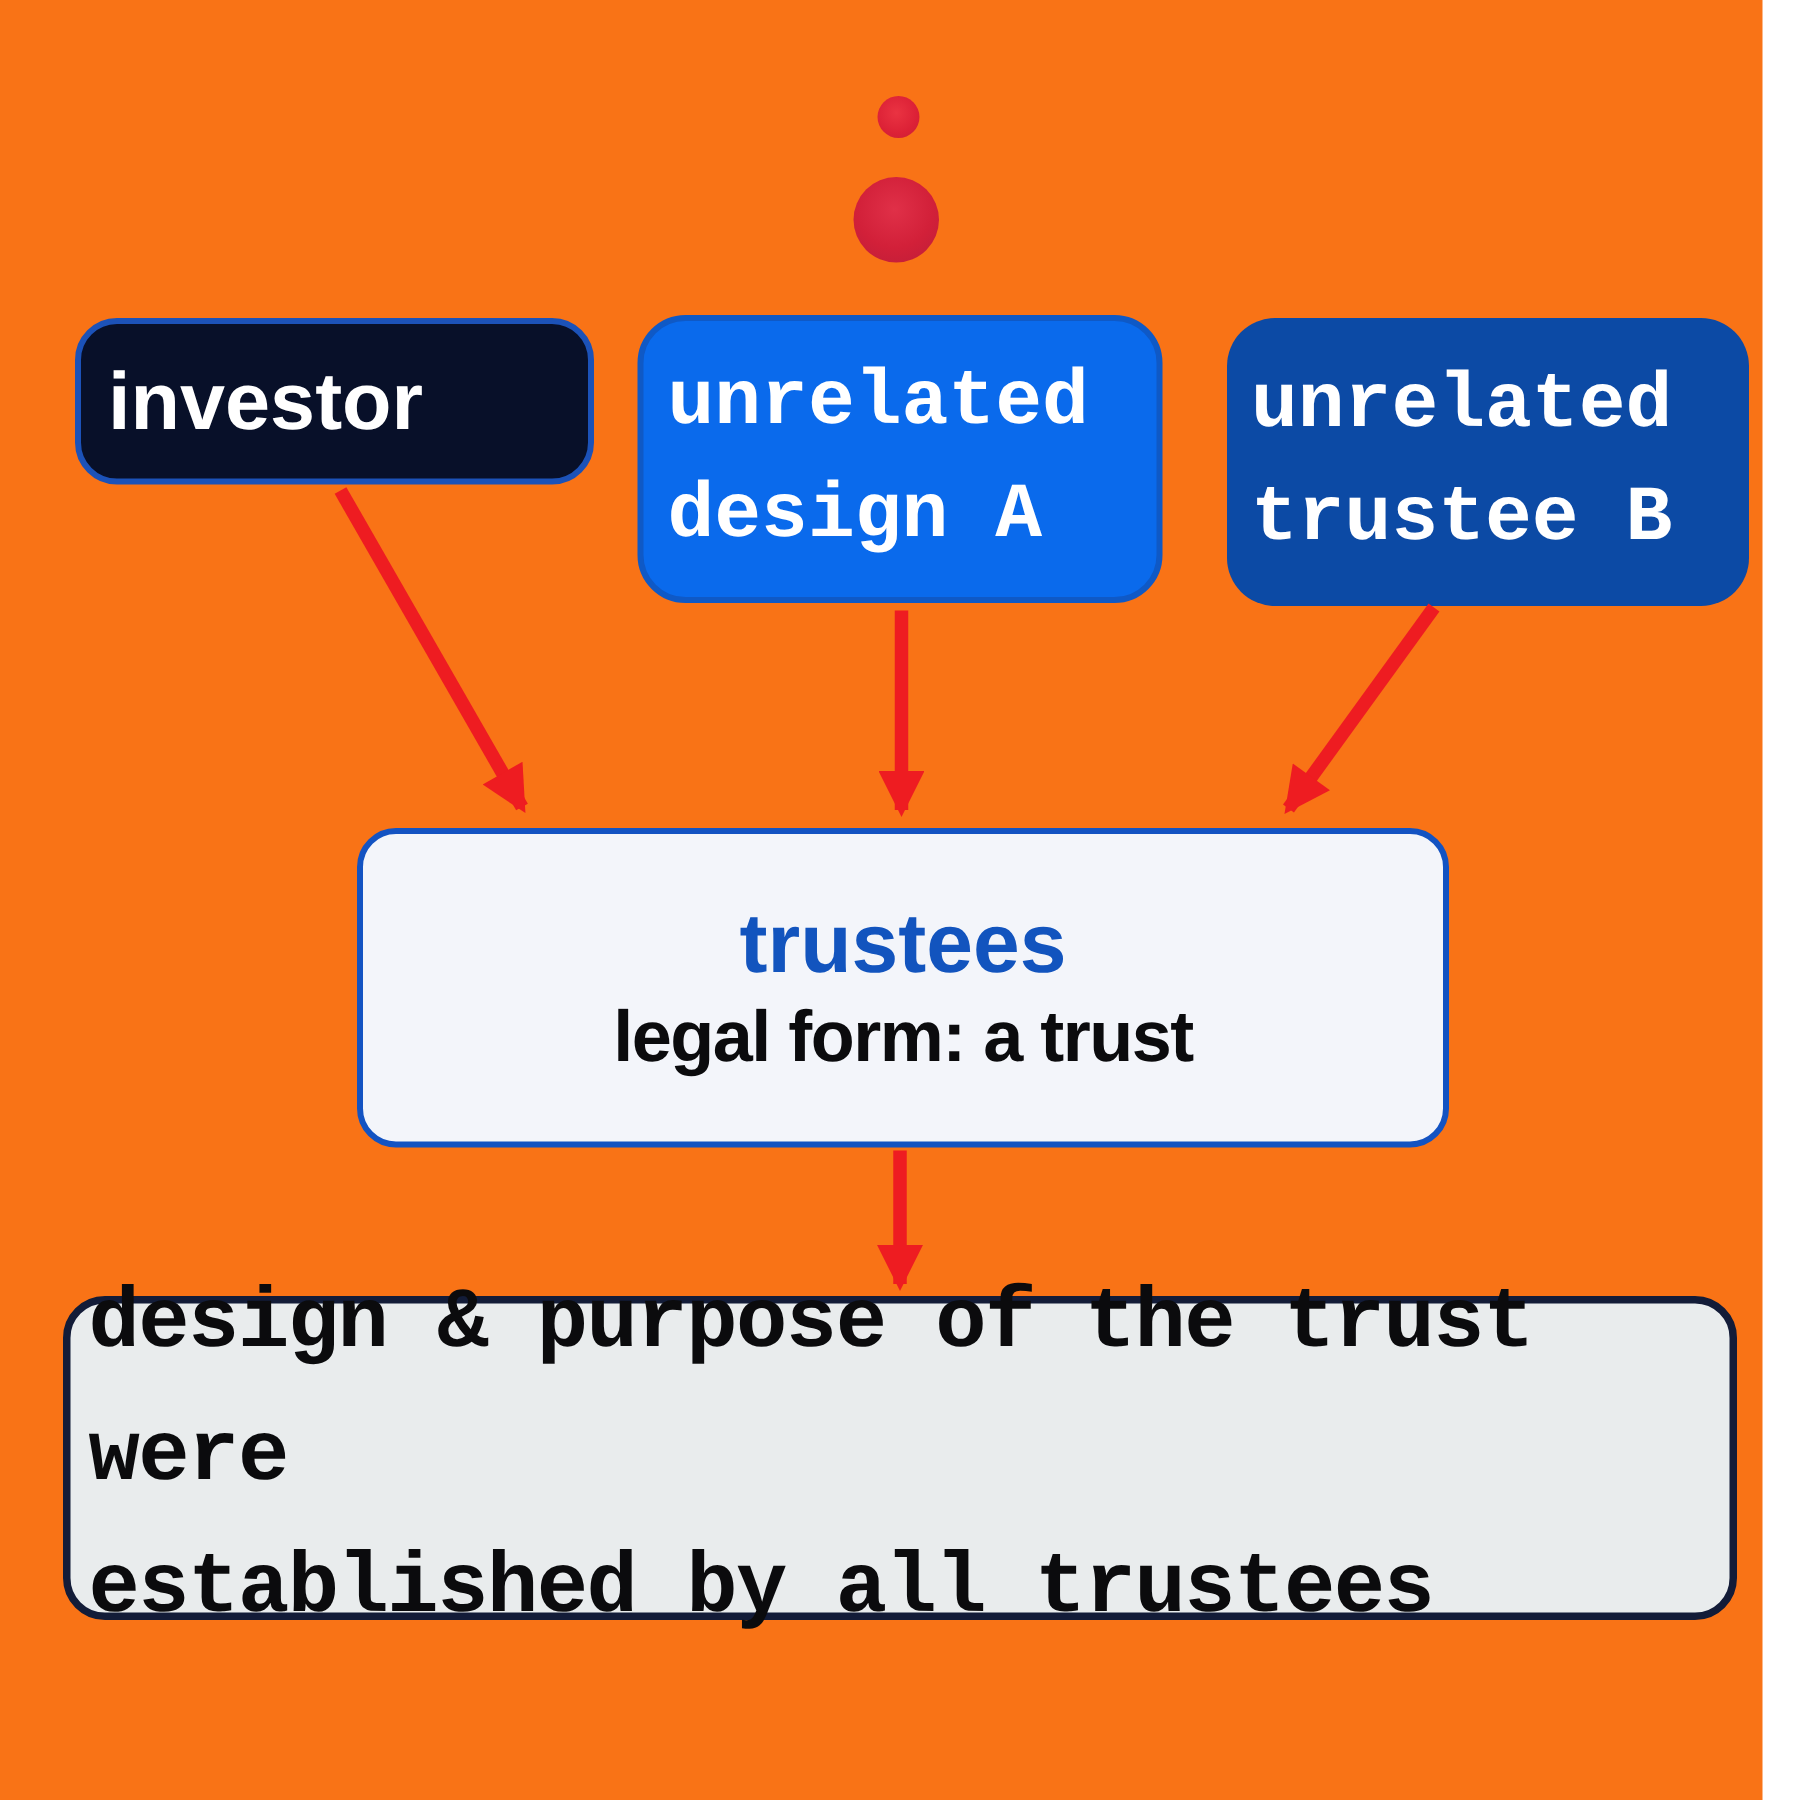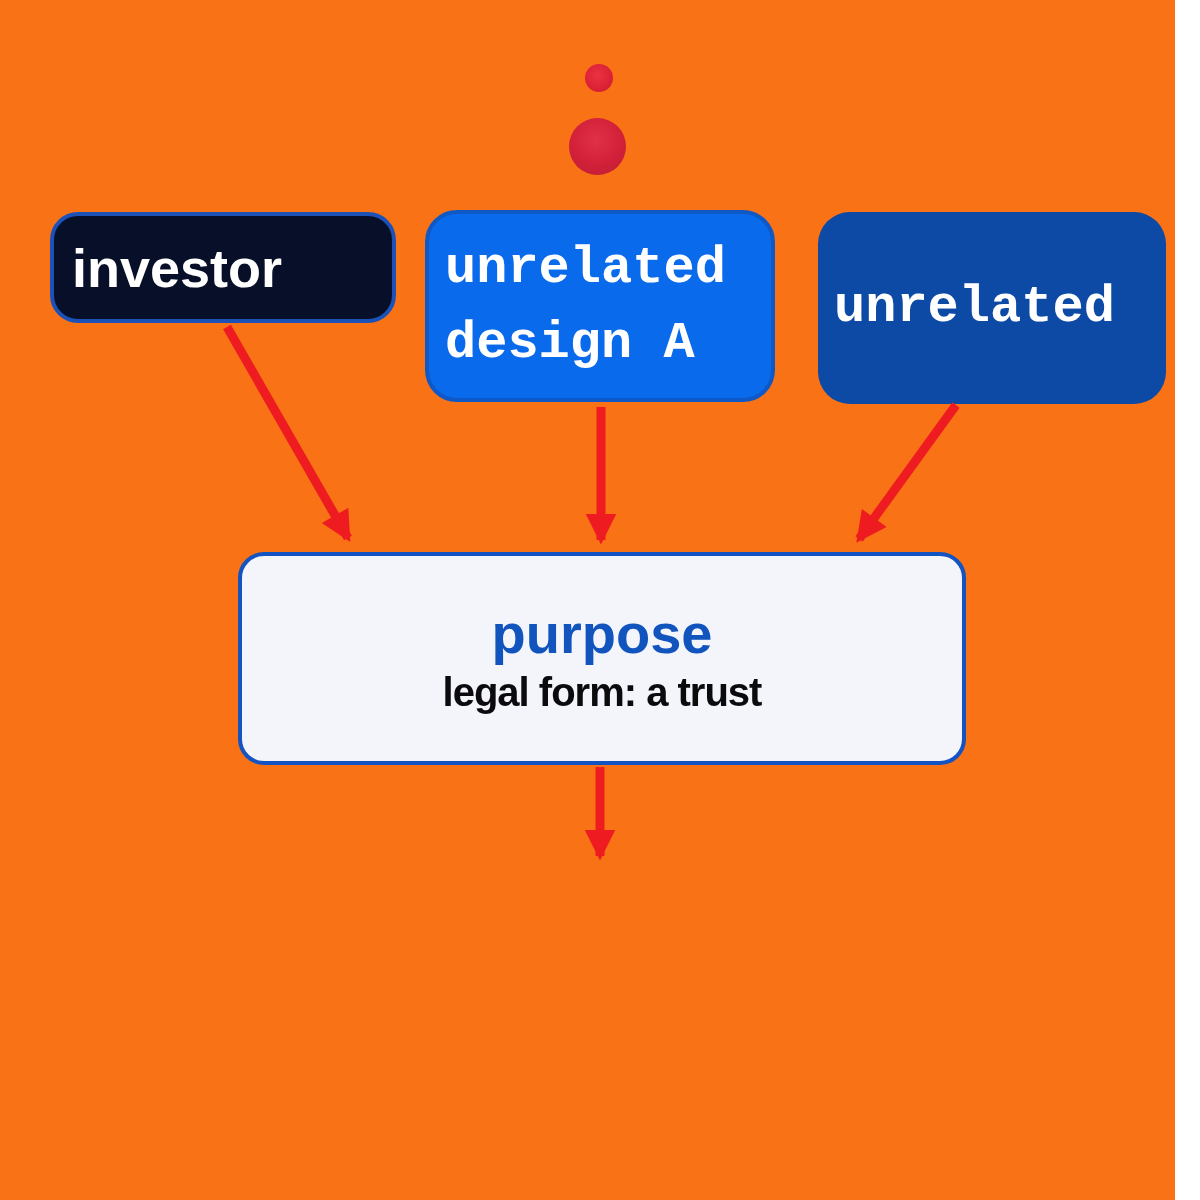--- a/index.html
+++ b/index.html
@@ -87,21 +87,21 @@
     align-items: center;
     text-align: center;
   }
   .investee-title {
     color: #1254be;
     font-size: 56px;
     line-height: 1.2;
   }
   .investee-subtitle {
     color: #0b0b0d;
-    font-size: 40px;
+    font-size: 48px;
     line-height: 1.25;
     letter-spacing: -1px;
   }
 
   .node-outcome {
     left: 42px; top: 864px;
     width: 1116px; height: 216px;
     background: #e9eced;
     border: 5px solid #131c38;
     border-radius: 28px;
@@ -132,27 +132,32 @@
     <span>investor</span>
   </div>
 
   <div class="node node-trustee-a">
     <span class="line">unrelated</span>
     <span class="line">design A</span>
   </div>
 
   <div class="node node-trustee-b">
     <span class="line">unrelated</span>
+    <span class="line">trustee B</span>
   </div>
 
   <div class="node node-investee">
-    <span class="investee-title">purpose</span>
+    <span class="investee-title">trustees</span>
     <span class="investee-subtitle">legal form: a trust</span>
   </div>
 
+  <div class="node node-outcome">
+    <span class="line">design &amp; purpose of the trust were</span>
+    <span class="line">established by all trustees</span>
+  </div>
 
   <svg class="arrows" viewBox="0 0 1200 1200" xmlns="http://www.w3.org/2000/svg">
     <defs>
       <marker id="ah" viewBox="0 0 10 10" refX="8.5" refY="5" markerWidth="3.8" markerHeight="3.4" orient="auto" markerUnits="strokeWidth">
         <path d="M0 0 L10 5 L0 10 z" fill="#ee1c21"></path>
       </marker>
     </defs>
     <line x1="227" y1="327" x2="348" y2="538" stroke="#ee1c21" stroke-width="9" marker-end="url(#ah)"></line>
     <line x1="601" y1="407" x2="601" y2="540" stroke="#ee1c21" stroke-width="9" marker-end="url(#ah)"></line>
     <line x1="956" y1="405" x2="859" y2="539" stroke="#ee1c21" stroke-width="9" marker-end="url(#ah)"></line>

